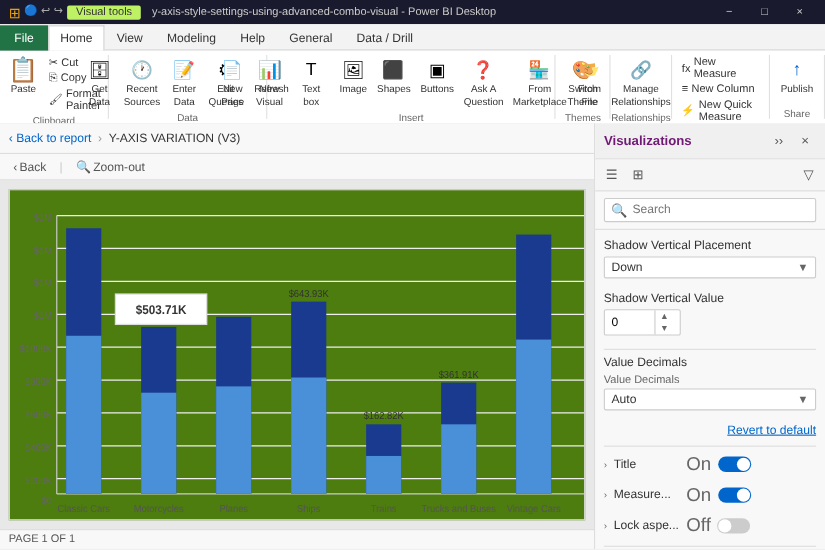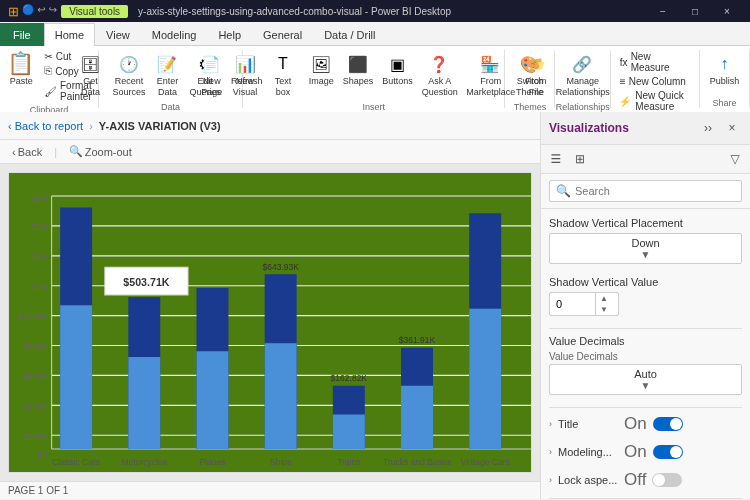--- a/index.html
+++ b/index.html
@@ -161,21 +161,21 @@
       align-items: center;
       gap: 3px;
       color: #0066cc;
       cursor: pointer;
       font-size: 11px;
     }
     .breadcrumb-sep { color: #999; }
     .breadcrumb-title {
       font-size: 11px;
       color: #333;
-      font-weight: 700;
+      font-weight: 400;
     }
 
     
     .toolbar-bar {
       background: #f8f8f8;
       border-bottom: 1px solid #ddd;
       padding: 3px 8px;
       display: flex;
       align-items: center;
       gap: 8px;
@@ -301,21 +301,20 @@
     .prop-control {
       display: flex;
       align-items: center;
       background: #fff;
       border: 1px solid #ccc;
       border-radius: 2px;
       padding: 3px 6px;
       font-size: 11px;
       color: #333;
       justify-content: space-between;
-      flex-direction: column;
     }
 
     .prop-control .chevron { color: #666; font-size: 10px; }
 
     .prop-number {
       display: flex;
       align-items: center;
       background: #fff;
       border: 1px solid #ccc;
       border-radius: 2px;
@@ -745,35 +744,36 @@
 
       <div class="prop-group">
         <div class="prop-label">Value Decimals</div>
         <div class="prop-label" style="font-size:10px;color:#666;margin-bottom:2px;">Value Decimals</div>
         <div class="prop-control">
           <span>Auto</span>
           <span class="chevron">▼</span>
         </div>
       </div>
 
+      <button class="revert-btn">Revert to default</button>
 
       <div class="divider"></div>
 
       <div class="toggle-group">
         <span class="collapse-icon">›</span>
         <span class="toggle-label">Title</span>
         <span class="toggle-state">On</span>
         <div class="toggle on">
           <div class="toggle-thumb"></div>
         </div>
       </div>
 
       <div class="toggle-group">
         <span class="collapse-icon">›</span>
-        <span class="toggle-label">Modeling...</span>
+        <span class="toggle-label">Measure...</span>
         <span class="toggle-state">On</span>
         <div class="toggle on">
           <div class="toggle-thumb"></div>
         </div>
       </div>
 
       <div class="toggle-group">
         <span class="collapse-icon">›</span>
         <span class="toggle-label">Lock aspe...</span>
         <span class="toggle-state">Off</span>

